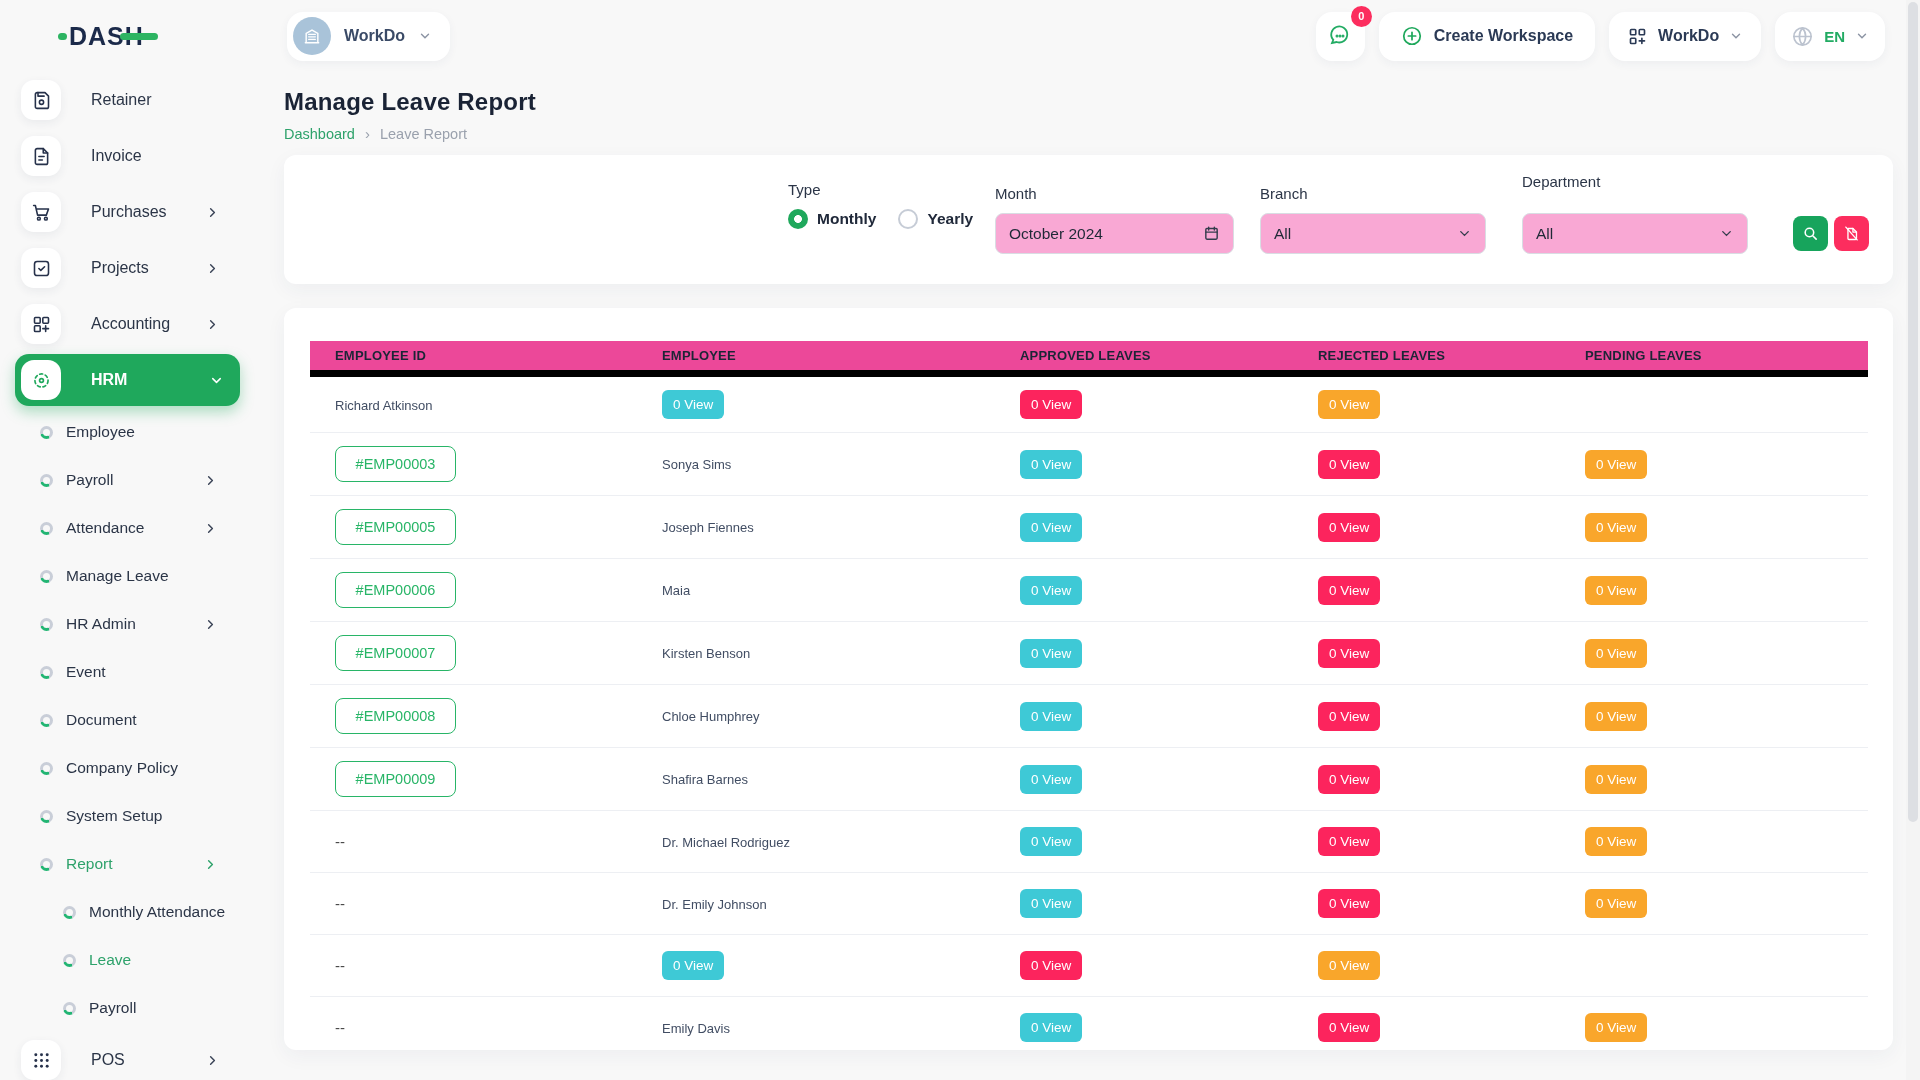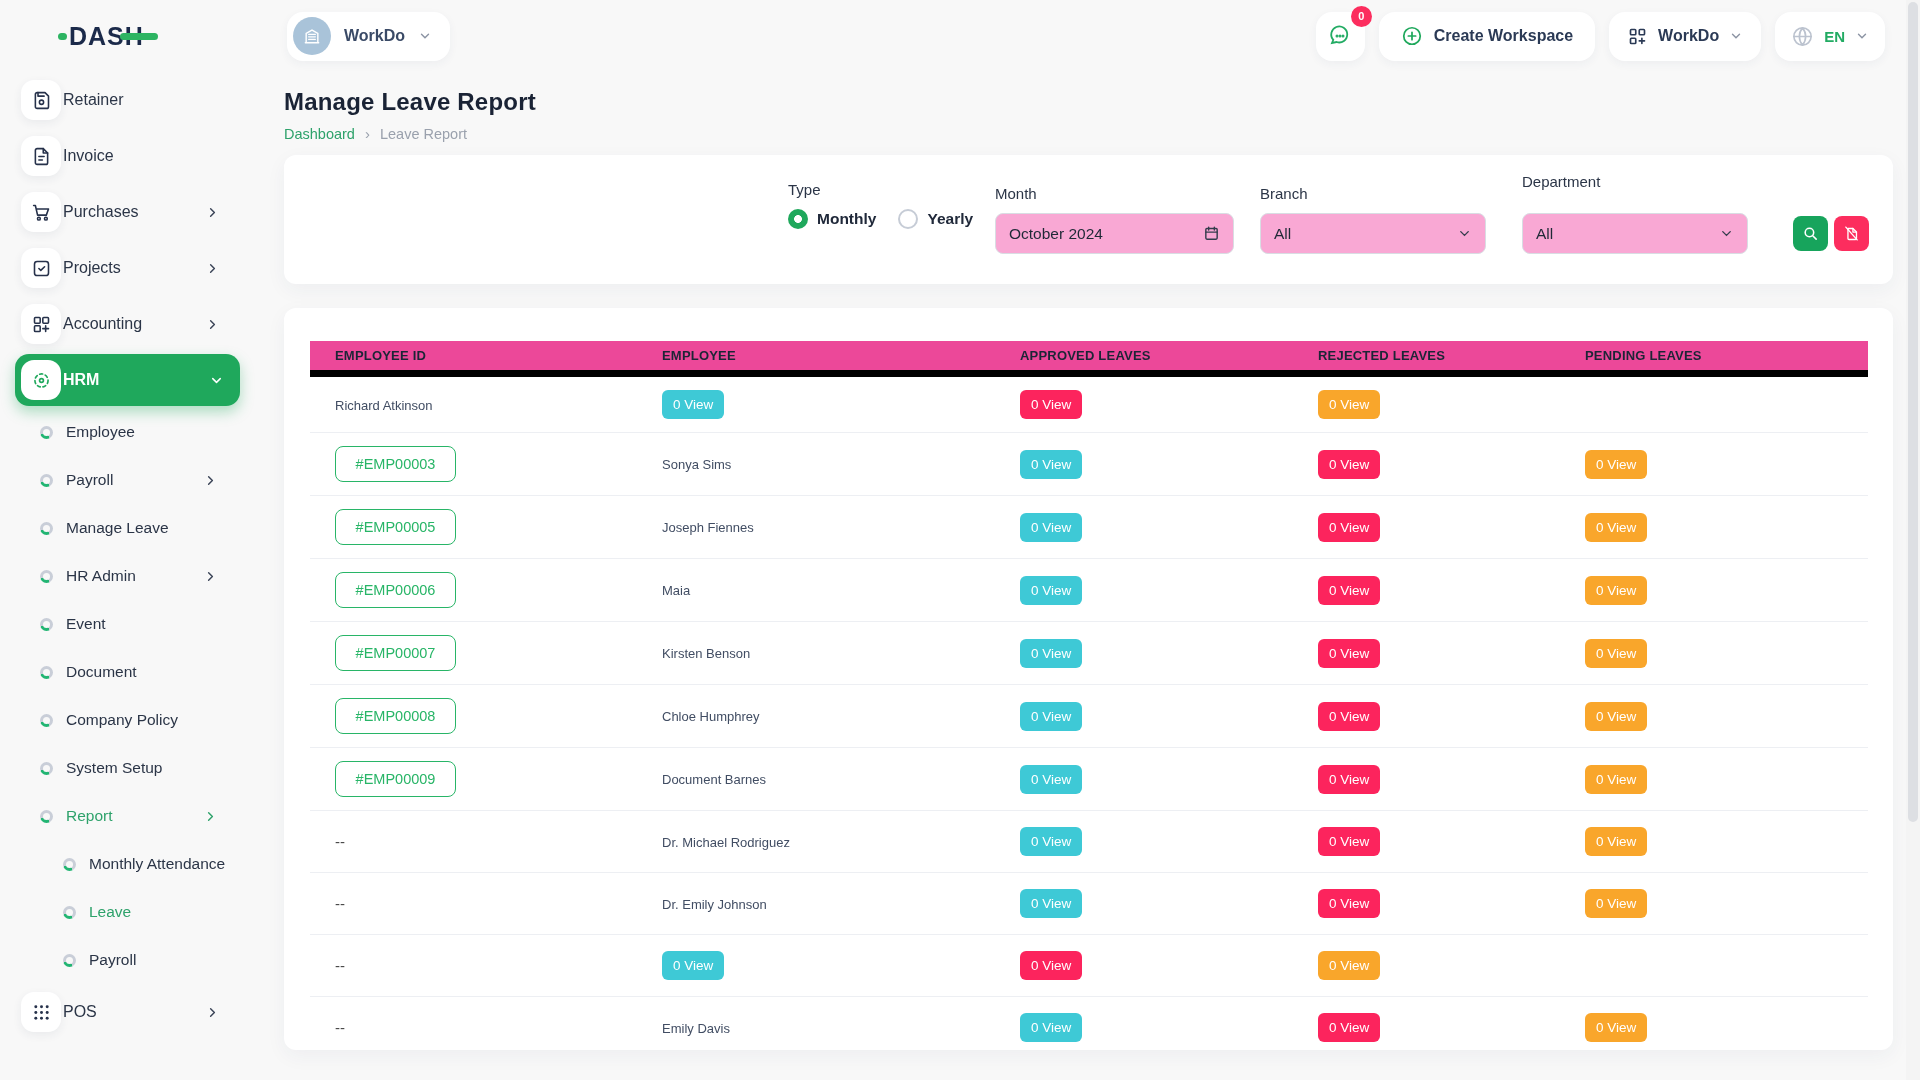--- a/index.html
+++ b/index.html
@@ -5,21 +5,21 @@
   * { margin:0; padding:0; box-sizing:border-box; }
   html,body { width:1920px; height:1080px; overflow:hidden; background:#f8f8f8;
     font-family:"Liberation Sans","DejaVu Sans",sans-serif; color:#273043; }
   .app { display:flex; width:1920px; height:1080px; }
 
   
   .sidebar { width:258px; flex:0 0 258px; height:1080px; position:relative; }
   .logo-wrap { height:72px; display:flex; align-items:center; padding-left:58px; }
   nav { display:block; }
   .item { display:flex; align-items:center; position:relative; cursor:pointer; }
-  .item.lvl0 { height:56px; padding-left:21px; gap:2px; }
+  .item.lvl0 { height:56px; padding-left:21px; gap:30px; }
   .item.lvl1 { height:48px; padding-left:40px; gap:13px; }
   .item.lvl2 { height:48px; padding-left:63px; gap:13px; }
   .icon-sq { width:40px; height:40px; background:#fff; border-radius:13px;
     box-shadow:0 3px 10px rgba(40,55,90,.07); display:flex; align-items:center; justify-content:center;
     color:#26314a; flex:0 0 40px; }
   .item .lbl { font-size:16px; font-weight:500; color:#2b3547; }
   .item.lvl1 .lbl, .item.lvl2 .lbl { font-size:15.5px; font-weight:400; }
   .item .chev { margin-left:auto; margin-right:38px; color:#3b4457; display:flex; }
   .item.lvl1 .chev { margin-right:40px; }
   .bullet { width:13px; height:13px; border-radius:50%; flex:0 0 13px; position:relative;
@@ -203,20 +203,29 @@
           <span class="bullet"></span>
           <span class="lbl">Payroll</span>
           <span class="chev">
             <svg width="15" height="15" viewBox="0 0 24 24" fill="none" stroke="currentColor" stroke-width="2.3" stroke-linecap="round" stroke-linejoin="round">
               <path d="M9 6l6 6-6 6"></path>
             </svg>
           </span>
         </div>
         <div class="item lvl1">
           <span class="bullet"></span>
+          <span class="lbl">Attendance</span>
+          <span class="chev">
+            <svg width="15" height="15" viewBox="0 0 24 24" fill="none" stroke="currentColor" stroke-width="2.3" stroke-linecap="round" stroke-linejoin="round">
+              <path d="M9 6l6 6-6 6"></path>
+            </svg>
+          </span>
+        </div>
+        <div class="item lvl1">
+          <span class="bullet"></span>
           <span class="lbl">Manage Leave</span>
         </div>
         <div class="item lvl1">
           <span class="bullet"></span>
           <span class="lbl">HR Admin</span>
           <span class="chev">
             <svg width="15" height="15" viewBox="0 0 24 24" fill="none" stroke="currentColor" stroke-width="2.3" stroke-linecap="round" stroke-linejoin="round">
               <path d="M9 6l6 6-6 6"></path>
             </svg>
           </span>
@@ -472,21 +481,21 @@
             </div>
             <div class="grid-row tr has-id">
               <div class="td"><button class="emp-btn">#EMP00008</button></div>
               <div class="td"><span class="emp-name">Chloe Humphrey</span></div>
               <div class="td"><span class="badge" style="background:#3ec9d6">0 View</span></div>
               <div class="td"><span class="badge" style="background:#fc245d">0 View</span></div>
               <div class="td"><span class="badge" style="background:#f9a62b">0 View</span></div>
             </div>
             <div class="grid-row tr has-id">
               <div class="td"><button class="emp-btn">#EMP00009</button></div>
-              <div class="td"><span class="emp-name">Document Barnes</span></div>
+              <div class="td"><span class="emp-name">Shafira Barnes</span></div>
               <div class="td"><span class="badge" style="background:#3ec9d6">0 View</span></div>
               <div class="td"><span class="badge" style="background:#fc245d">0 View</span></div>
               <div class="td"><span class="badge" style="background:#f9a62b">0 View</span></div>
             </div>
             <div class="grid-row tr no-id">
               <div class="td"><span class="dash">--</span></div>
               <div class="td"><span class="emp-name">Dr. Michael Rodriguez</span></div>
               <div class="td"><span class="badge" style="background:#3ec9d6">0 View</span></div>
               <div class="td"><span class="badge" style="background:#fc245d">0 View</span></div>
               <div class="td"><span class="badge" style="background:#f9a62b">0 View</span></div>

